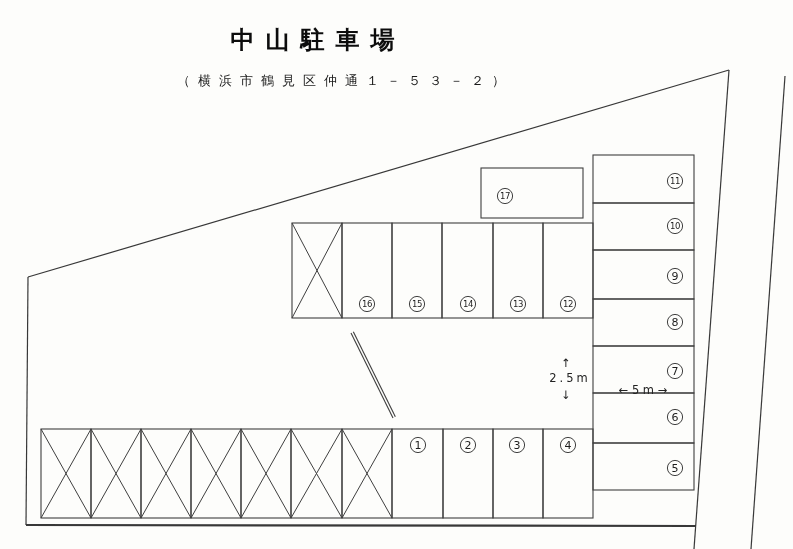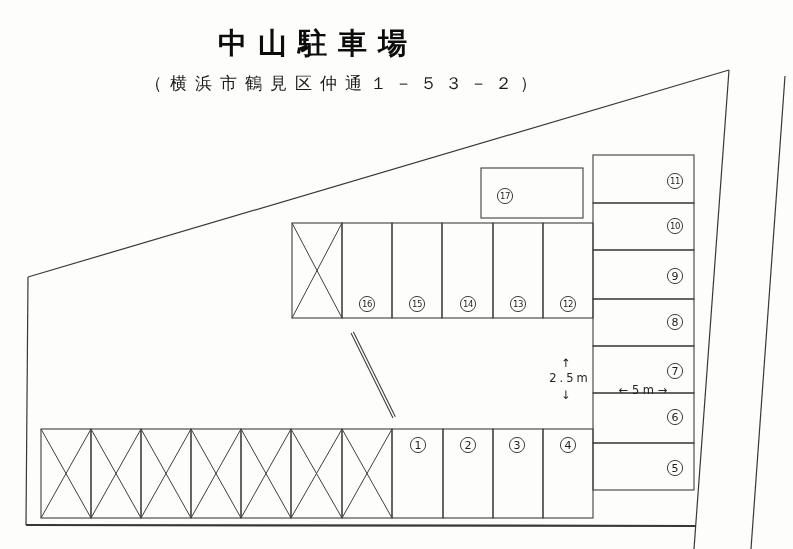--- a/index.html
+++ b/index.html
@@ -7,30 +7,30 @@
     position:relative;
     width:793px;height:549px;
     background:#fdfdfb;
     overflow:hidden;
     font-family:"Liberation Sans","DejaVu Sans",sans-serif;
   }
   .title{
     position:absolute;
     top:24px;left:318px;
     transform:translateX(-50%);
-    font-size:29px;font-weight:bold;
+    font-size:24px;font-weight:bold;
     letter-spacing:11px;
     white-space:nowrap;
     color:#0c0c0c;
   }
   .subtitle{
     position:absolute;
     top:72px;left:345px;
     transform:translateX(-50%);
-    font-size:17px;
+    font-size:13px;
     letter-spacing:8px;
     white-space:nowrap;
     color:#1a1a1a;
   }
   svg.diagram{position:absolute;left:0;top:0;width:793px;height:549px;}
   .space-num{
     font-family:"DejaVu Sans","Liberation Sans",sans-serif;
     fill:#1c1c1c;
   }
   .dim{

